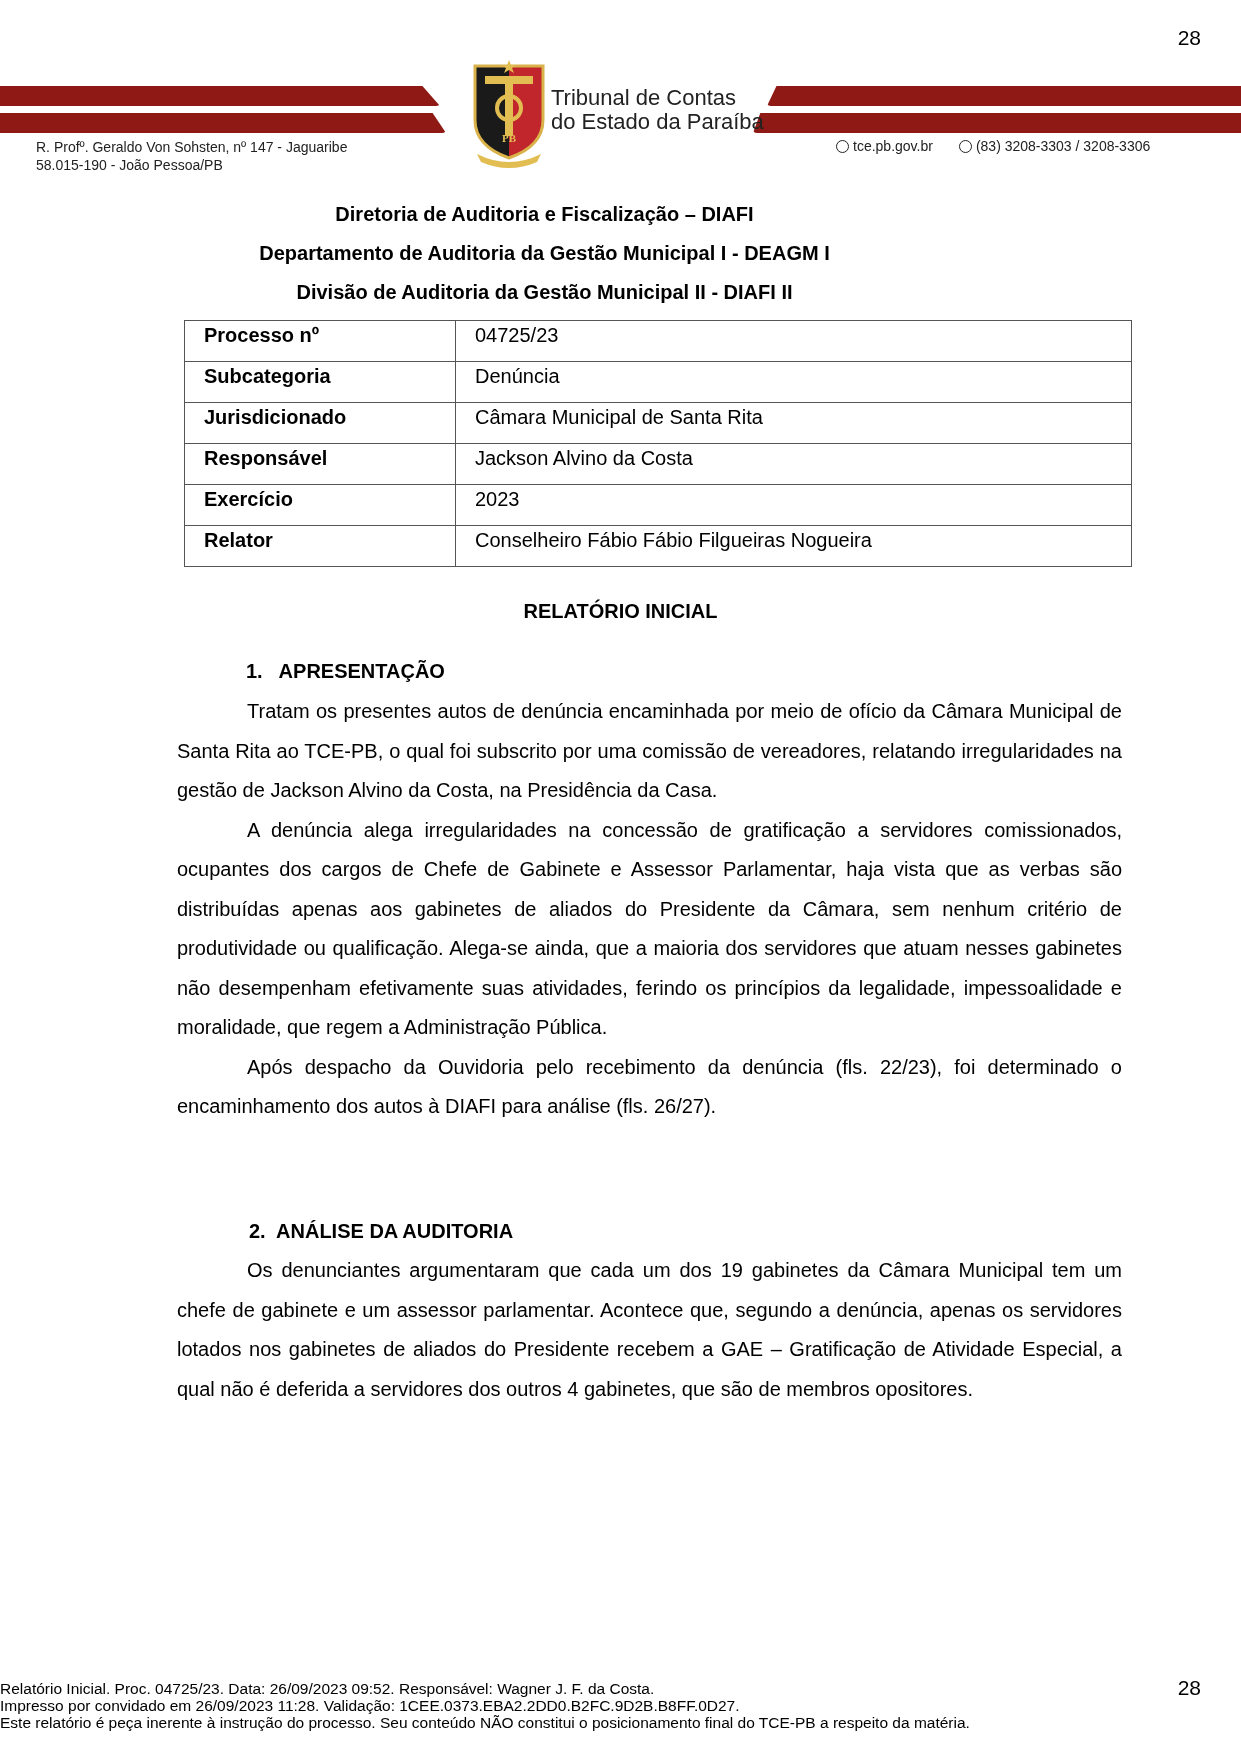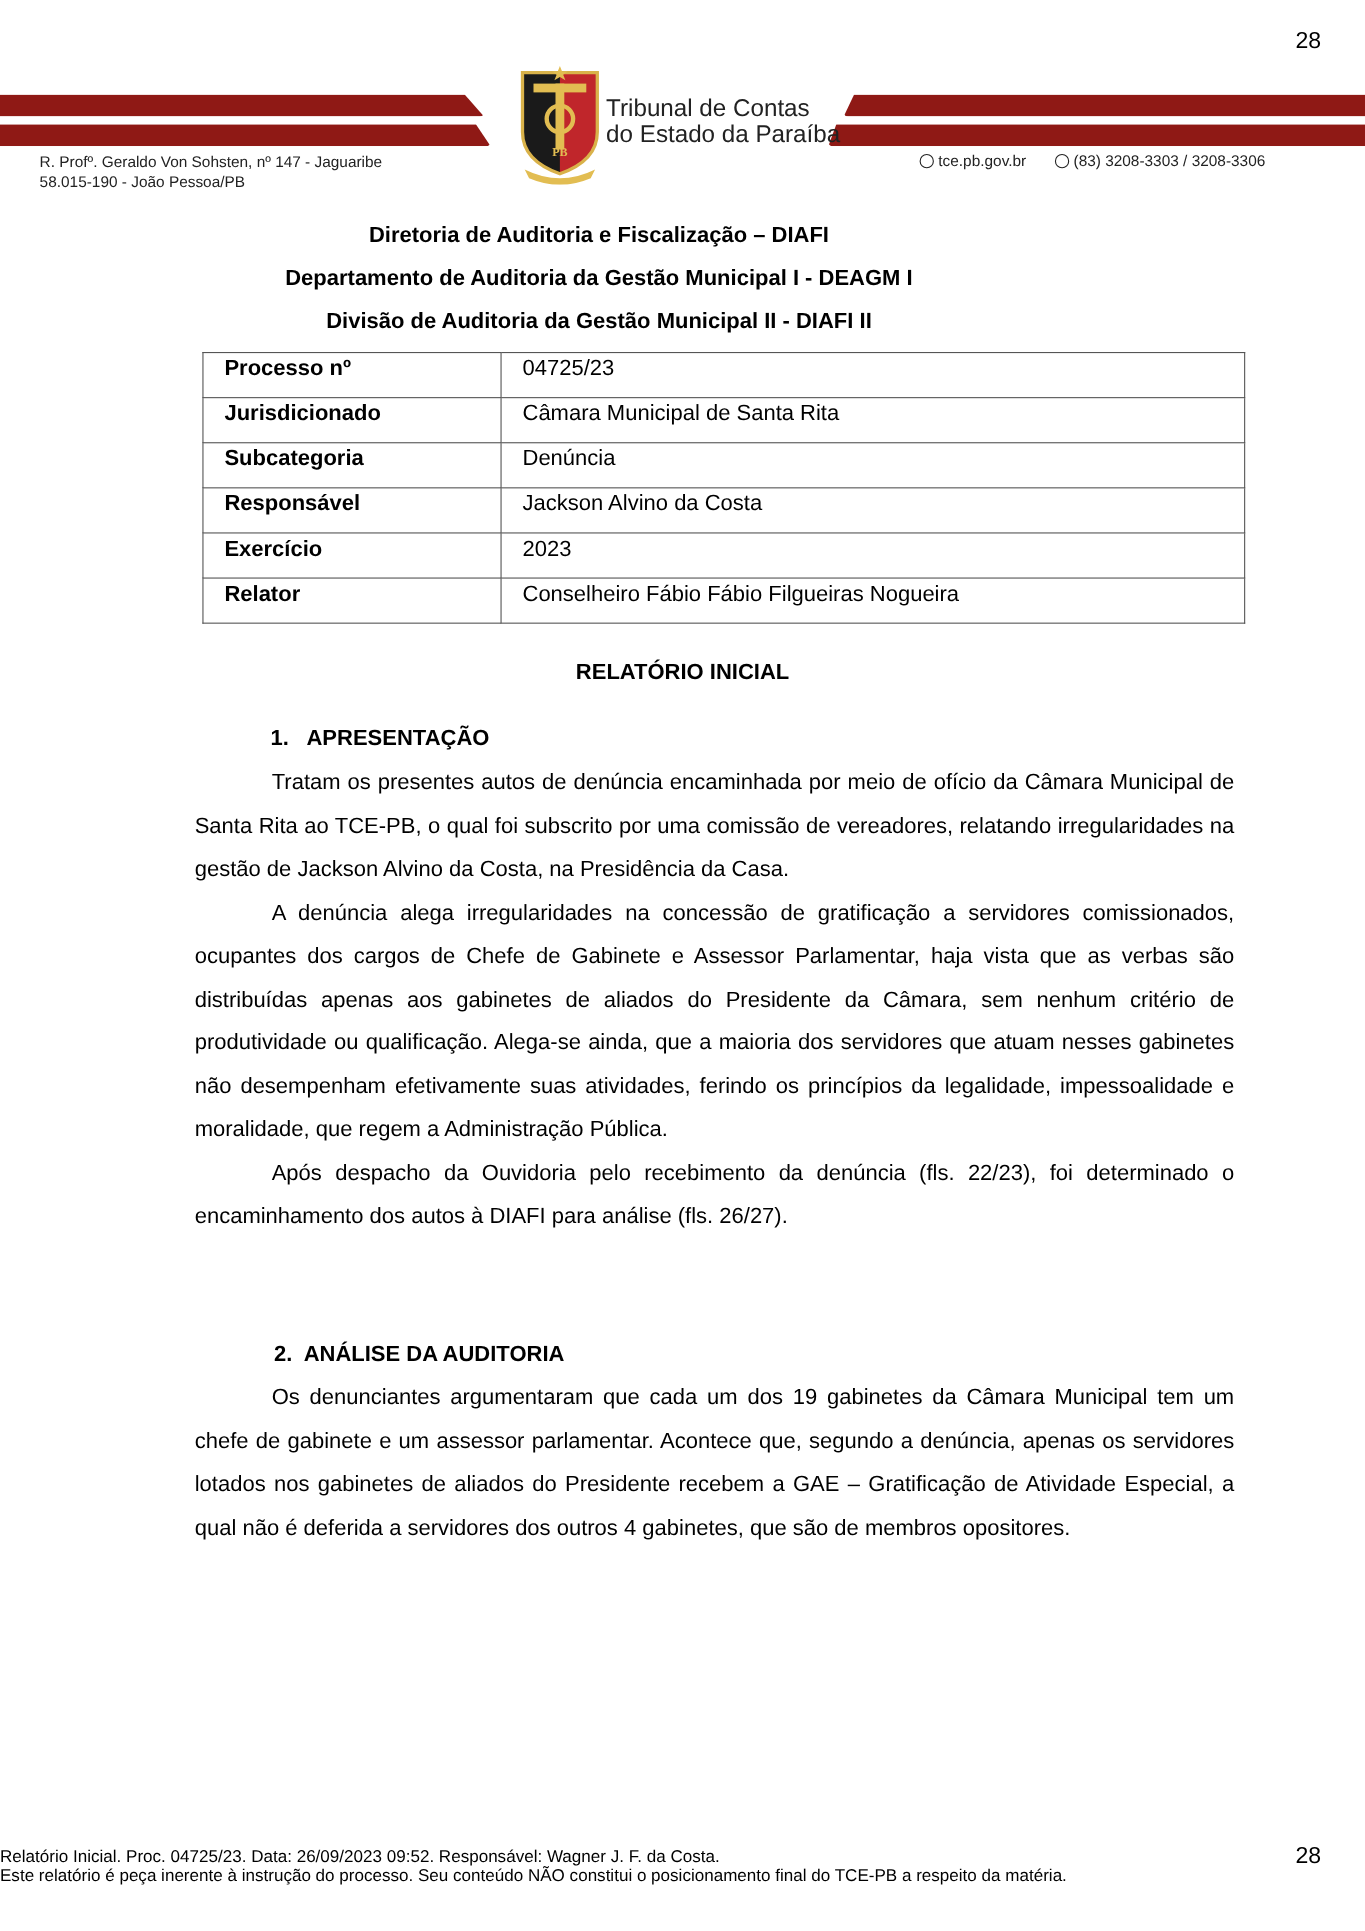--- a/index.html
+++ b/index.html
@@ -74,26 +74,26 @@
   <div>Divisão de Auditoria da Gestão Municipal II - DIAFI II</div>
 </div>
 
 <table class="info">
   <tbody>
       <tr>
         <td class="k">Processo nº</td>
         <td>04725/23</td>
       </tr>
   <tr>
+        <td class="k">Subcategoria</td>
+        <td>Denúncia</td>
+      </tr>
+  <tr>
         <td class="k">Jurisdicionado</td>
         <td>Câmara Municipal de Santa Rita</td>
-      </tr>
-  <tr>
-        <td class="k">Subcategoria</td>
-        <td>Denúncia</td>
       </tr>
   <tr>
         <td class="k">Responsável</td>
         <td>Jackson Alvino da Costa</td>
       </tr>
   <tr>
         <td class="k">Exercício</td>
         <td>2023</td>
       </tr>
   <tr>
@@ -112,15 +112,16 @@
   <p>Após despacho da Ouvidoria pelo recebimento da denúncia (fls. 22/23), foi determinado o encaminhamento dos autos à DIAFI para análise (fls. 26/27).</p>
 </div>
 
 <div class="sec" style="left:249px; top:1220px; white-space:pre;">2.  ANÁLISE DA AUDITORIA</div>
 <div class="para" style="top:1251px;">
   <p>Os denunciantes argumentaram que cada um dos 19 gabinetes da Câmara Municipal tem um chefe de gabinete e um assessor parlamentar. Acontece que, segundo a denúncia, apenas os servidores lotados nos gabinetes de aliados do Presidente recebem a GAE – Gratificação de Atividade Especial, a qual não é deferida a servidores dos outros 4 gabinetes, que são de membros opositores.</p>
 </div>
 
 <div class="footer">
   <div>Relatório Inicial. Proc. 04725/23. Data: 26/09/2023 09:52. Responsável: Wagner J. F. da Costa.</div>
+  <div>Impresso por convidado em 26/09/2023 11:28. Validação: 1CEE.0373.EBA2.2DD0.B2FC.9D2B.B8FF.0D27.</div>
   <div>Este relatório é peça inerente à instrução do processo. Seu conteúdo NÃO constitui o posicionamento final do TCE-PB a respeito da matéria.</div>
 </div>
 <div class="footer-num">28</div>
 
 </body></html>

